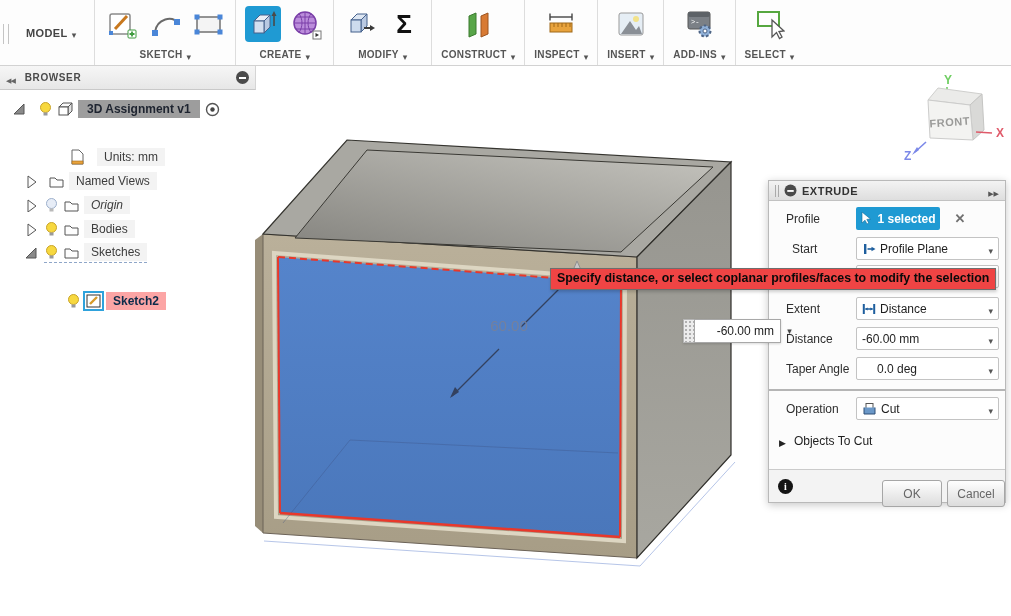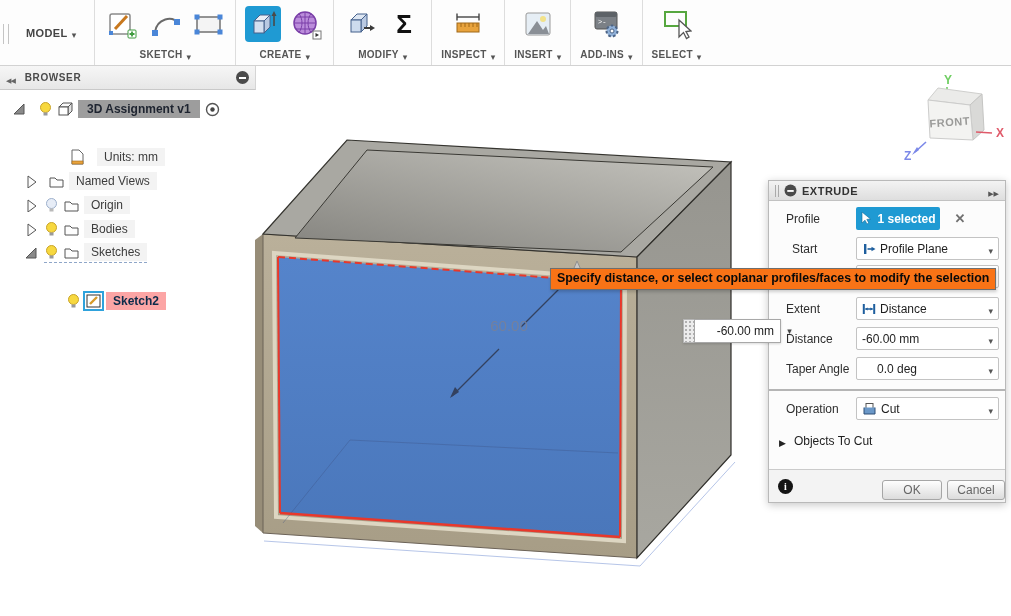--- a/index.html
+++ b/index.html
@@ -38,21 +38,21 @@
   .tlabel { font-size:12px; color:#3c3c3c; padding:2px 7px; background:#f3f3f3; white-space:nowrap; }
   .lbl-root { background:#9d9d9d; color:#1e2430; font-weight:bold; padding:2px 9px; }
   .lbl-sk2 { background:#fca5a5; color:#0b2b4a; font-weight:bold; }
   .sketches-wrap { border-bottom:1px dashed #8fa6c8; padding-bottom:1px; display:flex; align-items:center; }
   .icon-hl { outline:2px solid #2fa2dc; }
 
   
   .scene { position:absolute; left:0; top:0; z-index:1; }
   .viewcube { position:absolute; left:890px; top:70px; z-index:6; }
   .tooltip { position:absolute; left:550px; top:268px; height:22px; z-index:40;
-    background:#f97316; border:1px solid #6e6e6e; padding:2px 6px; white-space:nowrap;
+    background:#ef4444; border:1px solid #6e6e6e; padding:2px 6px; white-space:nowrap;
     font-size:12.4px; font-weight:bold; color:#0a0a0a; box-shadow:1px 2px 3px rgba(0,0,0,.18); }
   .dist-float { position:absolute; left:683px; top:319px; height:24px; display:flex; z-index:35;
     filter:drop-shadow(0 1px 1px rgba(0,0,0,.15)); }
   .dist-handle { width:11px; background-color:#ececec; border:1px solid #b5b5b5; border-right:none;
     background-image:radial-gradient(#b0b0b0 1px, transparent 1.2px); background-size:4px 4px; }
   .dist-box { width:87px; background:#fff; border:1px solid #a8a8a8; font-size:12px; color:#1c1c1c;
     display:flex; align-items:center; justify-content:flex-end; padding-right:6px; }
   .dist-caret { width:17px; display:flex; align-items:center; justify-content:center; }
   .dist-caret::after { content:"▾"; font-size:9px; color:#444; }
 
@@ -77,21 +77,21 @@
   .xclear::before { content:"✕"; font-size:13px; font-weight:bold; color:#707070; }
   .ddivider { position:absolute; left:0; top:208px; width:100%; height:2px; background:#b5b5b5; }
   .objects-row { position:absolute; left:10px; top:251px; display:flex; align-items:center; gap:8px; }
   .tri-right::before { content:"▶"; font-size:9px; color:#222; }
   .objects-row .val { font-size:12px; color:#1e1e1e; }
   .dfooter { position:absolute; left:0; bottom:0; width:100%; height:33px; background:#f3f3f3;
     border-top:1px solid #cbcbcb; }
   .info-circle { position:absolute; left:9px; top:9px; width:15px; height:15px; border-radius:50%;
     background:#141414; color:#fff; font-size:10px; font-weight:bold; font-family:"Liberation Serif",serif;
     display:flex; align-items:center; justify-content:center; }
-  .dbtn { position:absolute; top:10px; height:20px; background:linear-gradient(#fefefe,#dcdcdc);
+  .dbtn { position:absolute; top:10px; height:27px; background:linear-gradient(#fefefe,#dcdcdc);
     border:1px solid #a6a6a6; border-radius:3px; font-size:12px; color:#666;
     display:flex; align-items:center; justify-content:center; }
   .btn-ok { left:113px; width:60px; }
   .btn-cancel { left:178px; width:58px; }
 </style>
 </head>
 <body>
 
 <svg class="scene" width="1011" height="616" viewBox="0 0 1011 616">
   <defs>
@@ -227,20 +227,34 @@
         </svg>
       </div>
     </div>
     <div class="tlabelrow">
       <span class="glabel">MODIFY</span>
         <span class="caret"></span>
     </div>
   </div>
 
 
+  <div class="tgroup">
+    <div class="ticons">
+      <div class="tbtn">
+        <svg width="32" height="32" viewBox="0 0 32 32">
+          <polygon points="7,8 14,5 14,26 7,29" fill="#58a548" stroke="#3a7a2e"></polygon>
+          <polygon points="19,8 26,5 26,26 19,29" fill="#d87a33" stroke="#9c5420"></polygon>
+        </svg>
+      </div>
+    </div>
+    <div class="tlabelrow">
+      <span class="glabel">CONSTRUCT</span>
+        <span class="caret"></span>
+    </div>
+  </div>
 
   <div class="tgroup">
     <div class="ticons">
       <div class="tbtn">
         <svg width="32" height="32" viewBox="0 0 32 32">
           <line x1="5" y1="9" x2="27" y2="9" stroke="#444" stroke-width="1.4"></line>
           <line x1="5" y1="5.5" x2="5" y2="12.5" stroke="#444" stroke-width="1.4"></line>
           <line x1="27" y1="5.5" x2="27" y2="12.5" stroke="#444" stroke-width="1.4"></line>
           <rect x="5" y="15" width="22" height="9" fill="#e8a33d" stroke="#a06818"></rect>
           <path d="M9 15 v4 M13 15 v4 M17 15 v4 M21 15 v4 M25 15 v4" stroke="#a06818" stroke-width="1"></path>
@@ -361,21 +375,21 @@
       </span>
     <span class="sp" style="width:6px"></span>
     <span class="tico">
       <svg width="17" height="15">
           <path d="M2 4 h5 l2 2 h6 v7 h-13 z" fill="#fdfdfd" stroke="#555"></path>
         </svg>
       </span>
     <span class="tlabel">Named Views</span>
   </div>
 
-  <div class="trow" style="top:128px; padding-left:24px;">
+  <div class="trow" style="top:128px; padding-left:24px;font-style:italic;">
     <span class="tico">
       <svg width="14" height="14">
           <polygon points="4,2 12,8 4,14" fill="#fcfcfc" stroke="#555"></polygon>
         </svg>
       </span>
     <span class="sp" style="width:2px"></span>
     <span class="tico">
       <svg width="15" height="16">
           <circle cx="7.5" cy="6.5" r="5" fill="#e7edf7" stroke="#9db0cc"></circle>
           <rect x="5.5" y="11.5" width="4" height="3" fill="#b9b9b9"></rect>

